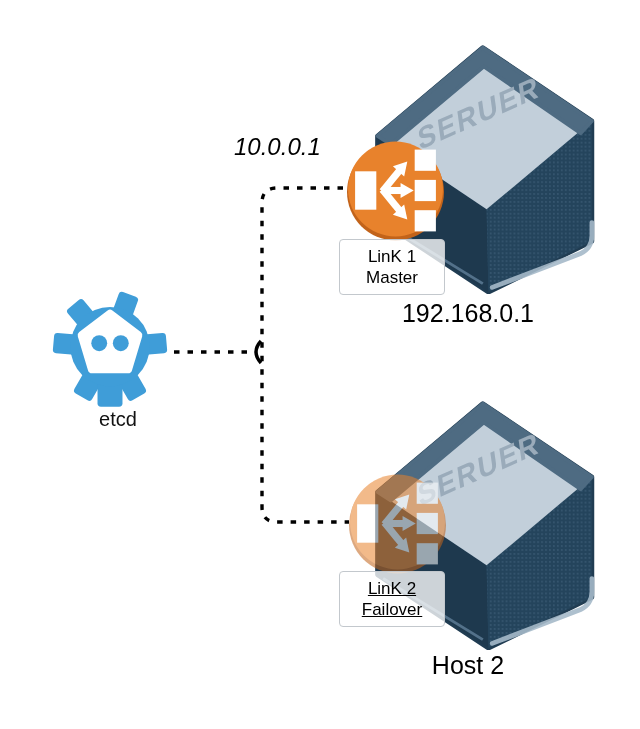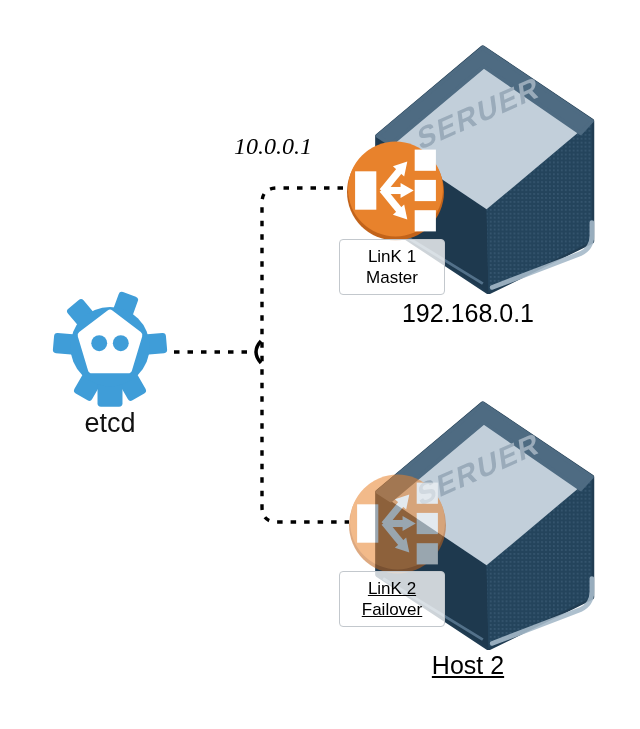--- a/index.html
+++ b/index.html
@@ -2,41 +2,41 @@
 <html><head>
 <meta charset="utf-8">
 <style>
   html,body{margin:0;padding:0;background:#fff;}
   #canvas{
     position:relative;width:640px;height:729px;background:#ffffff;overflow:hidden;
     font-family:"Liberation Sans", sans-serif;color:#000;
   }
   .abs{position:absolute;}
   .etcd-label{
-    left:50px;top:408px;width:120px;text-align:center;
-    font-size:27px;color:#111;
+    left:58px;top:408px;width:120px;text-align:center;
+    font-size:20px;color:#111;
   }
   .vip-label{
     left:234px;top:133px;width:110px;
-    font-family:Liberation Serif, serif;font-style:italic;font-size:24px;color:#000;
+    font-family:Liberation Sans, sans-serif;font-style:italic;font-size:24px;color:#000;
   }
   .link-box{
     width:104px;height:54px;border-radius:4px;
     background:rgba(255,255,255,0.78);
     border:1.5px solid #c3c8cd;
     display:flex;flex-direction:column;align-items:center;justify-content:center;
     font-size:17px;line-height:21px;color:#000;z-index:6;
   }
   .link-box-1{left:339px;top:239px;}
   .link-box-2{left:339px;top:571px;text-decoration:underline;}
   .host-label{
     width:260px;text-align:center;font-size:25px;line-height:29px;color:#000;z-index:5;
   }
   .host-label-1{left:338px;top:299px;}
-  .host-label-2{left:338px;top:651px;text-decoration:underline;}
+  .host-label-2{left:338px;top:651px;}
   .server-svg{width:244px;height:252px;z-index:1;}
   .server-1{left:358px;top:42px;}
   .server-2{left:358px;top:398px;}
   .lb-svg{width:101px;height:101px;z-index:4;}
   .lb-1{left:345px;top:140px;}
   .lb-2{left:347px;top:473px;opacity:0.55;}
   .etcd-svg{left:50px;top:291px;width:120px;height:118px;z-index:2;}
   .connector-svg{left:0;top:0;width:640px;height:729px;z-index:3;pointer-events:none;}
 </style>
 </head>

